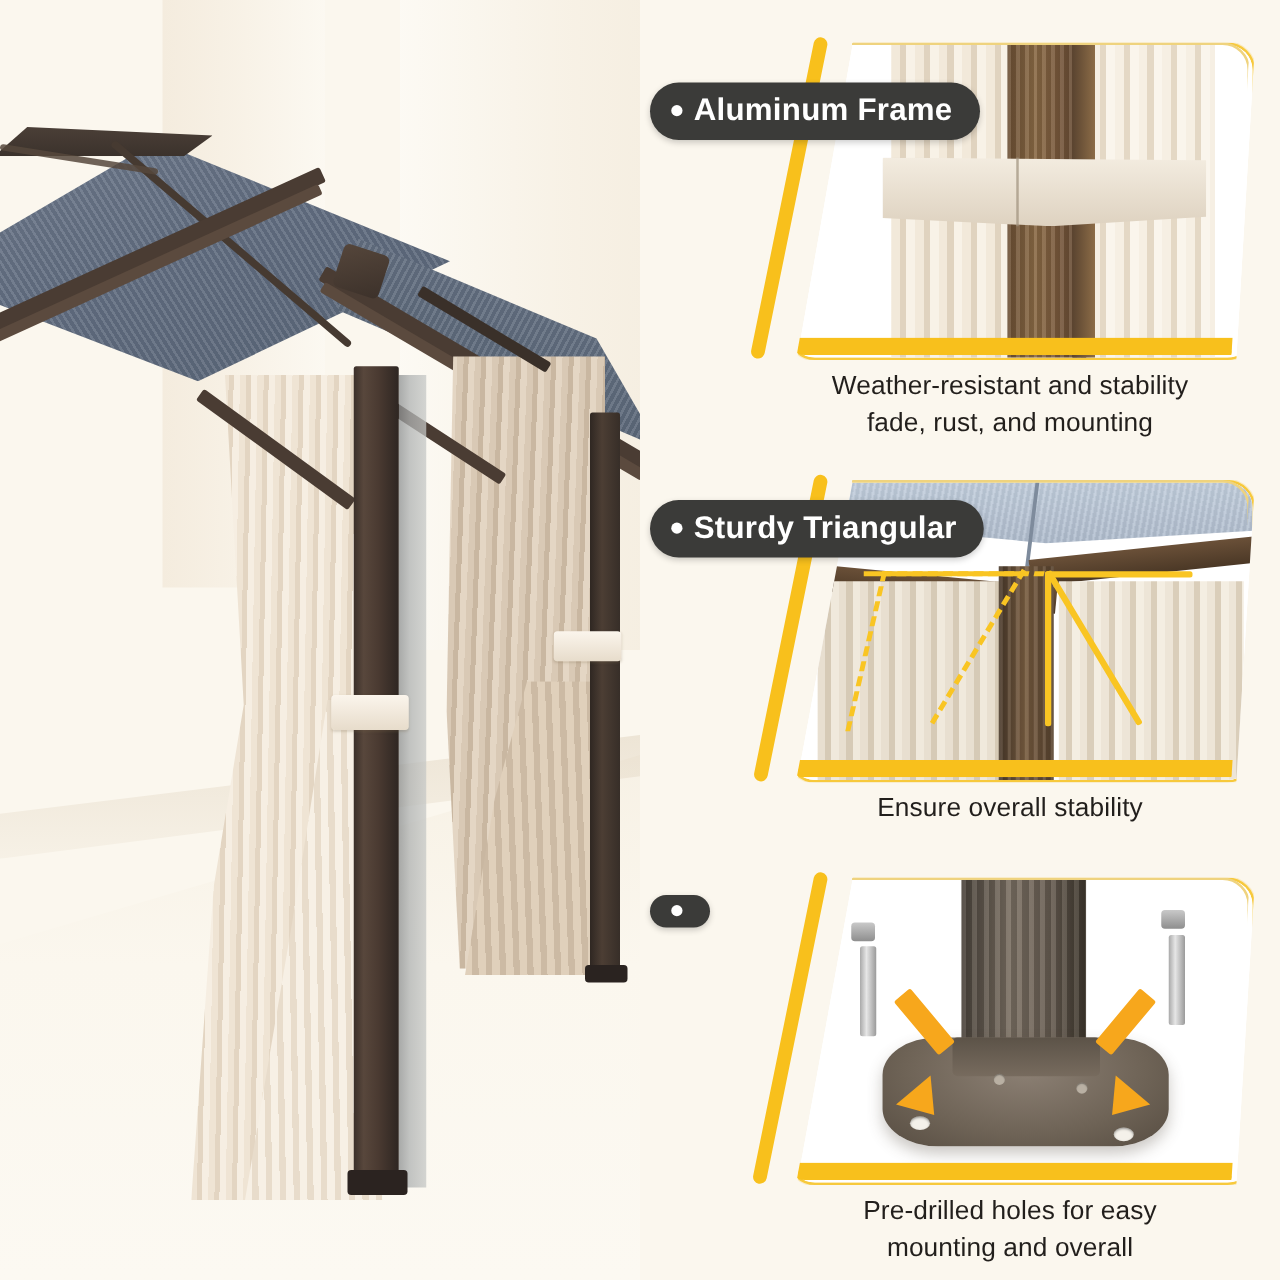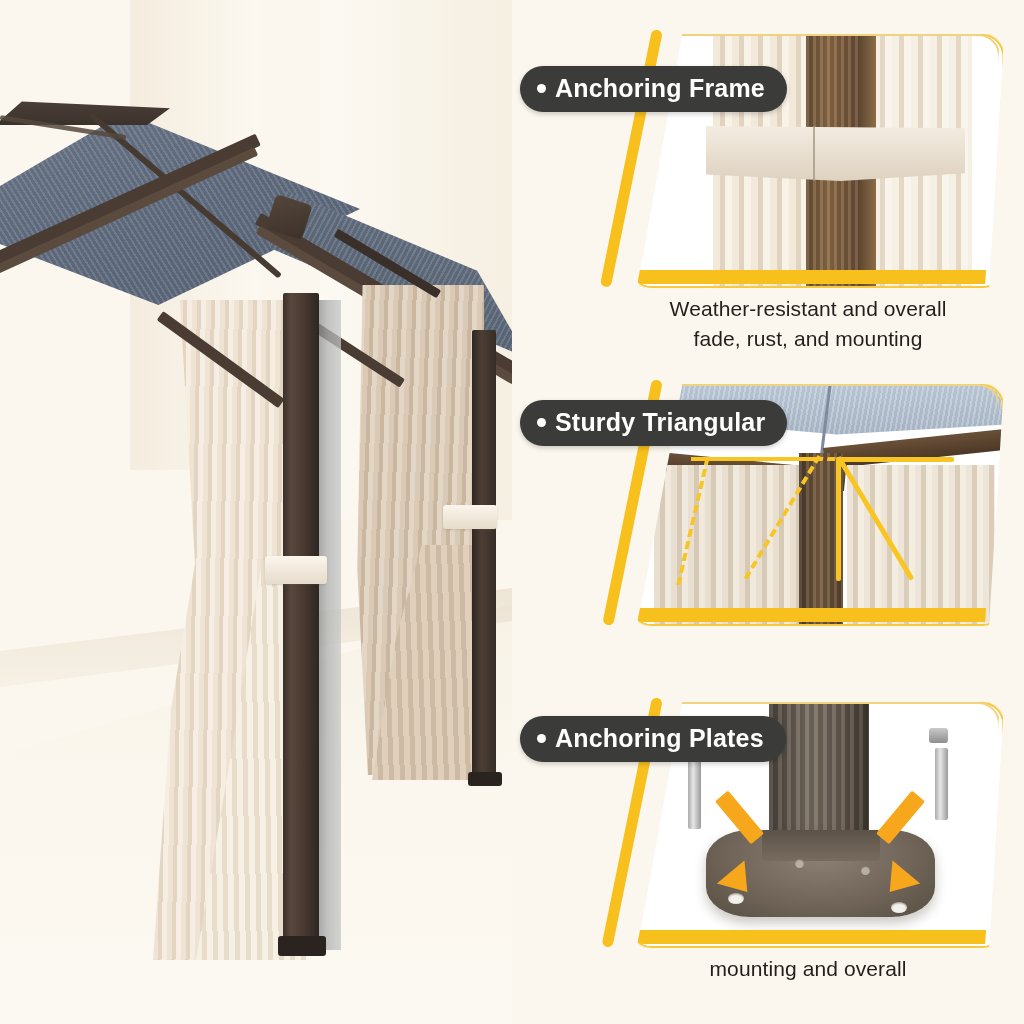--- a/index.html
+++ b/index.html
@@ -379,25 +379,25 @@
         </div>
       </div>
       <div class="frame-edge">
         <div class="edge-thin"></div>
         <div class="edge-bottom"></div>
       </div>
       <div class="edge-slant" style="left:140px;top:8px;"></div>
 
       <div class="pill" style="top:44px;">
         <span class="dot"></span>
-        <span>Anchoring Frame</span>
+        <span>Aluminum Frame</span>
       </div>
 
       <div class="caption" style="top:272px;">
-        <div>Weather-resistant and overall</div>
+        <div>Weather-resistant and stability</div>
         <div>fade, rust, and mounting</div>
       </div>
     </div>
 
     <div class="panel p2">
       <div class="frame" style="height:238px;">
         <div class="a2">
           <div class="a2-roof"></div>
           <div class="a2-roof-seam"></div>
           <div class="a2-beam-l"></div>
@@ -417,20 +417,23 @@
         <div class="edge-thin"></div>
         <div class="edge-bottom"></div>
       </div>
       <div class="edge-slant" style="left:140px;top:8px;height:250px;"></div>
 
       <div class="pill" style="top:28px;text-align:right;">
         <span class="dot"></span>
         <span>Sturdy Triangular</span>
       </div>
 
+      <div class="caption" style="top:260px;">
+        <div>Ensure overall stability</div>
+      </div>
     </div>
 
     <div class="panel p3">
       <div class="frame" style="height:242px;">
         <div class="a3">
           <div class="a3-post"></div>
           <div class="a3-plate"></div>
           <div class="a3-plate-top"></div>
           <div class="a3-hole h1"></div>
           <div class="a3-hole h2"></div>
@@ -447,22 +450,22 @@
         </div>
       </div>
       <div class="frame-edge" style="height:242px;">
         <div class="edge-thin"></div>
         <div class="edge-bottom"></div>
       </div>
       <div class="edge-slant" style="left:140px;top:8px;height:254px;"></div>
 
       <div class="pill" style="top:26px;">
         <span class="dot"></span>
-        <span>Anchoring Plates</span>
       </div>
 
       <div class="caption" style="top:264px;">
+        <div>Pre-drilled holes for easy</div>
         <div>mounting and overall</div>
       </div>
     </div>
 
   </div>
 </div>
 
 </body></html>

